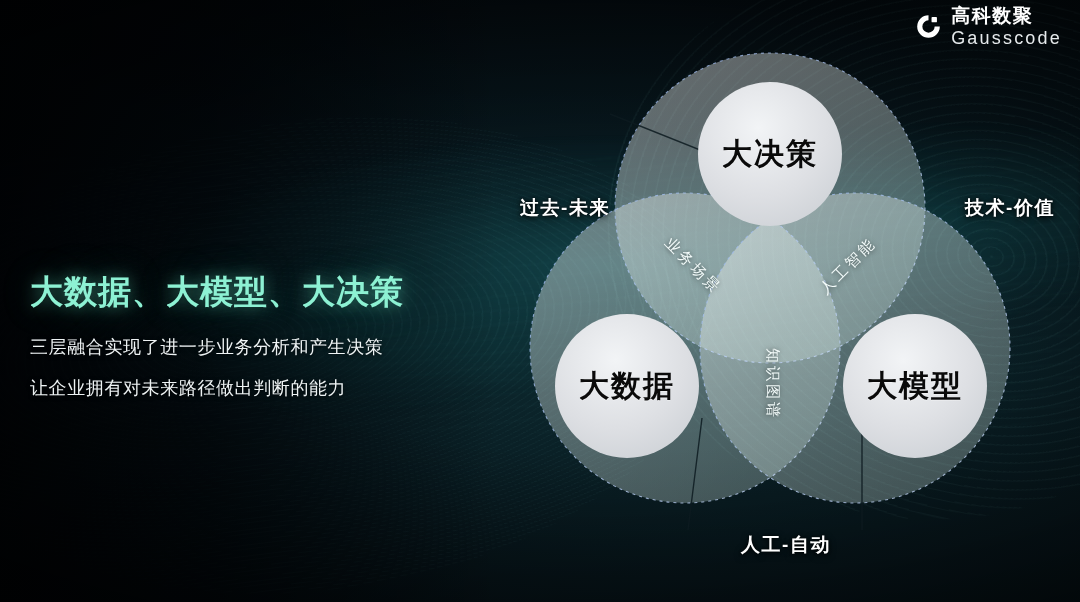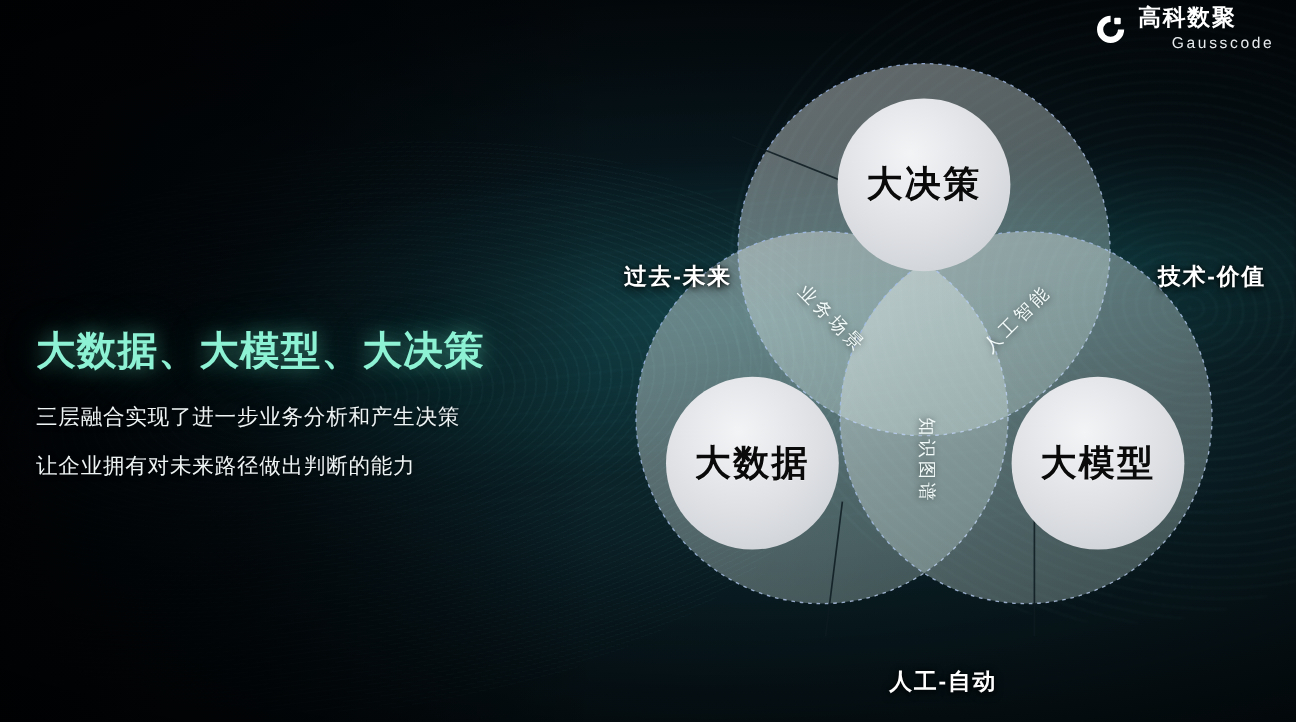--- a/index.html
+++ b/index.html
@@ -49,21 +49,21 @@
   }
   .bg-left-dark{position:absolute;left:0;top:0;width:46%;height:100%;
     background:linear-gradient(90deg, rgba(0,2,4,.92) 0%, rgba(0,3,6,.72) 42%, rgba(0,0,0,0) 100%);
   }
 
   
   .logo{position:absolute;right:18px;top:6px;display:flex;align-items:center;gap:9px;}
   .logo-mark{width:27px;height:27px;flex:0 0 auto;}
   .logo-text{display:flex;flex-direction:column;line-height:1;}
   .logo-cn{color:#ffffff;font-size:19px;font-weight:700;letter-spacing:1.5px;}
-  .logo-en{color:#e6eaec;font-size:13px;letter-spacing:2.2px;margin-top:4px;font-weight:400;margin-left:28px;}
+  .logo-en{color:#e6eaec;font-size:18px;letter-spacing:2.2px;margin-top:4px;font-weight:400;}
 
   
   .copy{position:absolute;left:30px;top:250px;width:430px;margin-top:20px;}
   .copy-title{
     font-size:33px;font-weight:700;letter-spacing:1px;color:#8df1d3;
     text-shadow:0 0 16px rgba(110,235,200,.45), 0 0 38px rgba(80,210,180,.25);
     margin:0 0 20px 0;white-space:nowrap;
   }
   .copy-line{font-size:18px;color:#eef3f4;letter-spacing:.6px;margin-bottom:17px;font-weight:400;
     text-shadow:0 1px 4px rgba(0,0,0,.8);}
@@ -80,21 +80,20 @@
   }
   .pair-label{
     position:absolute;transform-origin:center center;
     color:#f3fbfa;font-size:15px;letter-spacing:3px;white-space:nowrap;font-weight:400;
     text-shadow:0 1px 5px rgba(0,0,0,.55);
   }
   .axis-label{
     position:absolute;transform:translate(-50%,-50%);
     color:#ffffff;font-size:19px;font-weight:700;letter-spacing:1.5px;white-space:nowrap;
     text-shadow:0 2px 7px rgba(0,0,0,.95), 0 0 3px rgba(0,0,0,.8);
-    margin-top:23px;
   }
 </style>
 </head>
 <body>
 
 <div id="stage">
 
   <div class="bg-base"></div>
   <div class="bg-wave"></div>
   <div class="bg-ripple"></div>

